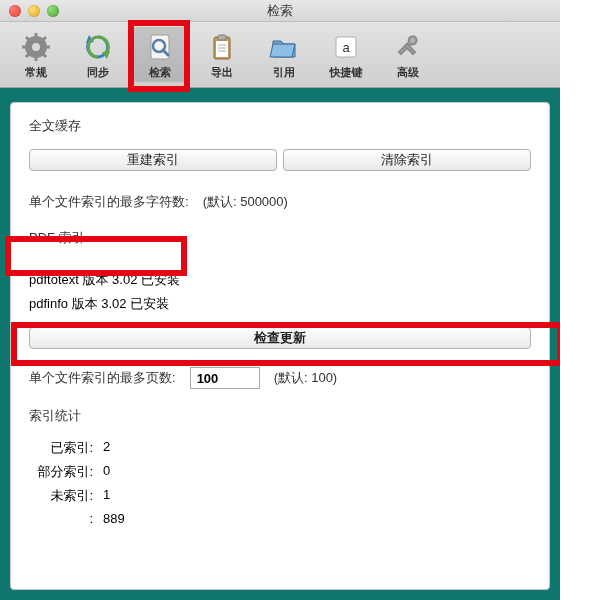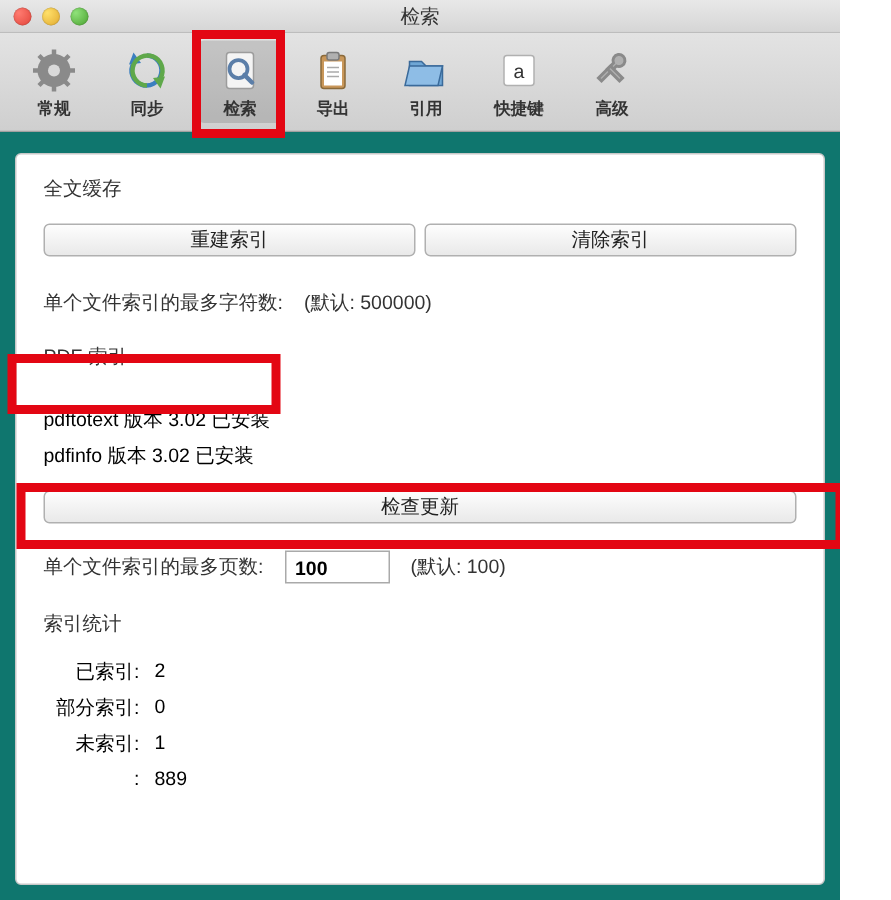--- a/index.html
+++ b/index.html
@@ -105,21 +105,21 @@
     border: 1px solid #b0b0b0;
     border-radius: 4px;
     background: linear-gradient(#fdfdfd, #e9e9e9);
     font-size: 13px;
     color: #222;
     display: flex;
     align-items: center;
     justify-content: center;
     cursor: pointer;
   }
-  .mac-btn.full { width: 100%; }
+  .mac-btn.full { width: 100%; font-weight: bold; }
   .field-row {
     display: flex;
     align-items: center;
     gap: 14px;
     margin-bottom: 6px;
   }
   .field-row label { font-size: 13px; color: #333; }
   .text-input {
     border: 1px solid #aaa;
     padding: 2px 6px;

